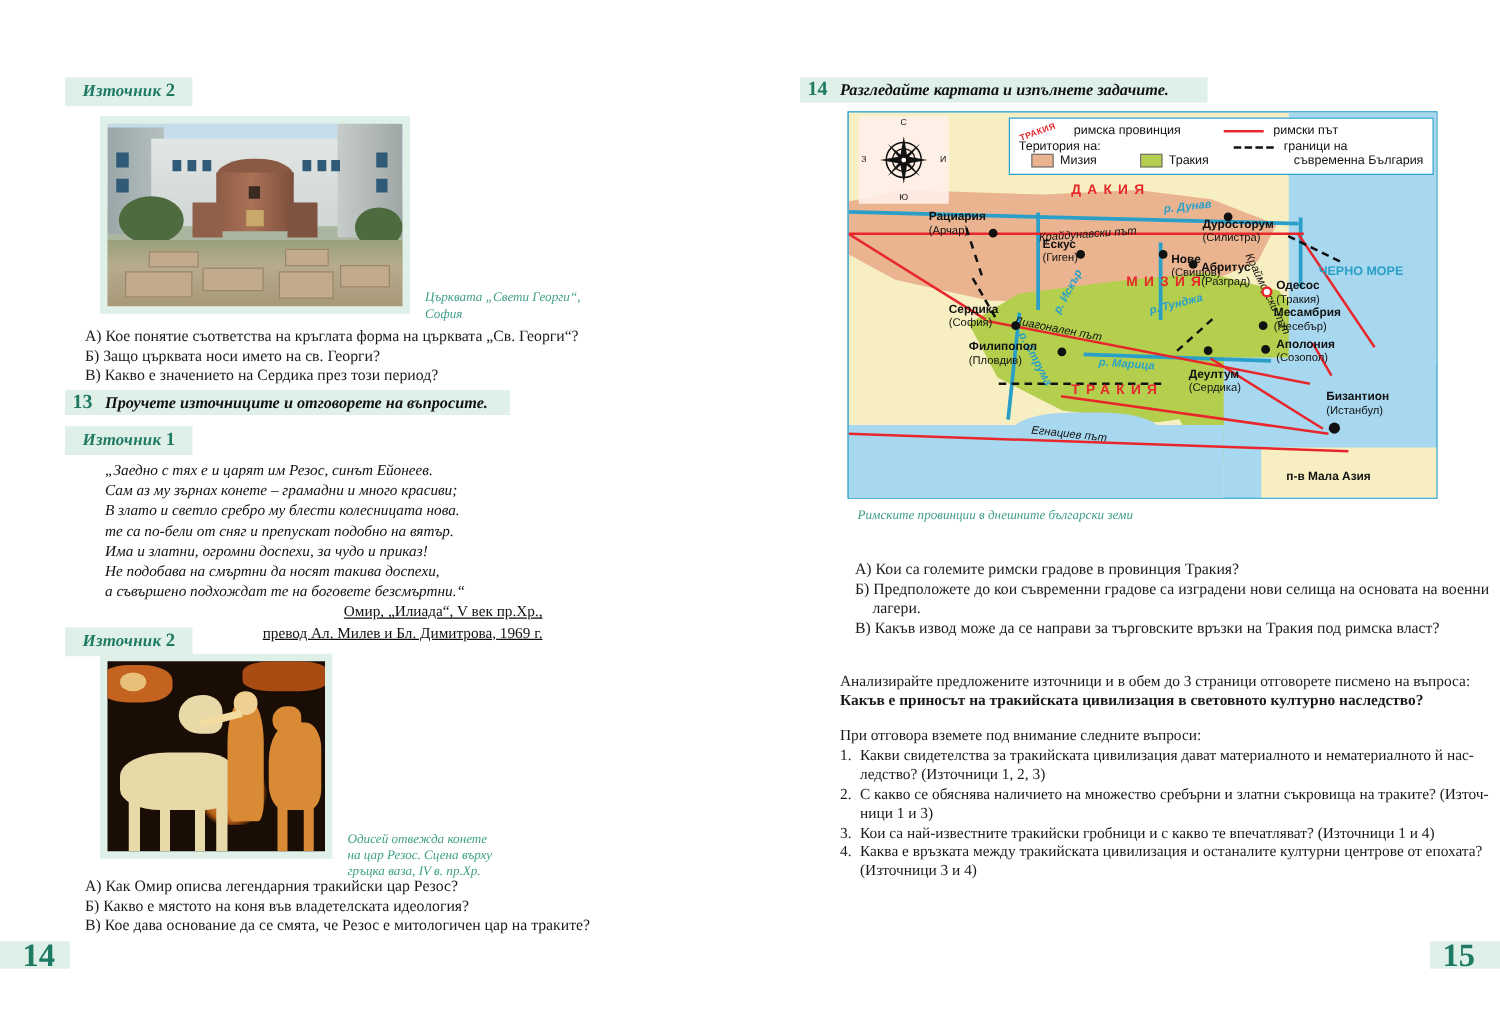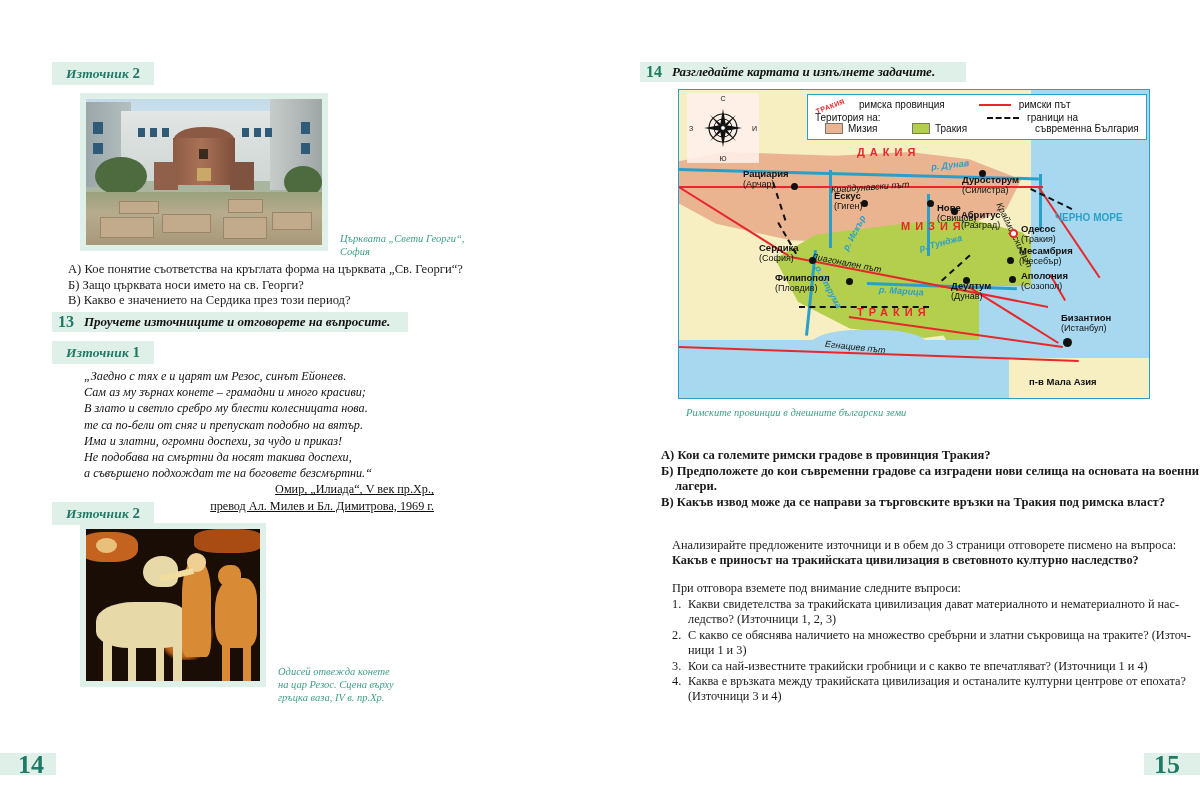--- a/index.html
+++ b/index.html
@@ -300,20 +300,25 @@
       <div class="v-fig" style="left:42%; top:28%; width:20%; height:4%; transform:rotate(-14deg); background:#f3dca0;"></div>
     </div>
   </div>
 
   <div class="caption" style="left:278px; top:665px;">
     <div>Одисей отвежда конете</div>
     <div>на цар Резос. Сцена върху</div>
     <div>гръцка ваза, IV в. пр.Хр.</div>
   </div>
 
+  <div class="qlist" style="left:68px; top:702px;">
+    <div>А) Как Омир описва легендарния тракийски цар Резос?</div>
+    <div>Б) Какво е мястото на коня във владетелската идеология?</div>
+    <div>В) Кое дава основание да се смята, че Резос е митологичен цар на траките?</div>
+  </div>
 
   <div class="pgnum" style="left:0px; top:753px;">
     <span style="left:18px; top:-3px;">14</span>
   </div>
 
   <div class="task-head" style="left:640px; top:62px; width:320px;">
     <span class="tnum">14</span>
     <span class="ttxt">Разгледайте картата и изпълнете задачите.</span>
   </div>
 
@@ -418,23 +423,23 @@
       <span class="mod">(Созопол)</span>
     </div>
     <div class="m-city" style="left:80px; top:152px;">
       <span>Сердика</span>
       <span class="mod">(София)</span>
     </div>
     <div class="m-city" style="left:96px; top:182px;">
       <span>Филипопол</span>
       <span class="mod">(Пловдив)</span>
     </div>
-    <div class="m-city" style="left:272px; top:190px;">
+    <div class="m-city" style="left:272px; top:204px;">
       <span>Деултум</span>
-      <span class="mod">(Дунав)</span>
+      <span class="mod">(Сердика)</span>
     </div>
     <div class="m-city" style="left:382px; top:222px;">
       <span>Бизантион</span>
       <span class="mod">(Истанбул)</span>
     </div>
 
     <div class="compass" style="left:8px; top:3px; width:72px; height:70px;">
       <div style="position:absolute; left:50%; top:2px; transform:translateX(-50%);">С</div>
       <div style="position:absolute; left:50%; bottom:1px; transform:translateX(-50%);">Ю</div>
       <div style="position:absolute; right:2px; top:50%; transform:translateY(-50%);">И</div>
@@ -473,21 +478,21 @@
         <span style="width:60px;">Тракия</span>
         <span style="margin-left:40px;">съвременна България</span>
       </div>
     </div>
   </div>
 
   <div class="caption" style="left:686px; top:406px;">
     <span>Римските провинции в днешните български земи</span>
   </div>
 
-  <div class="qlist" style="left:661px; top:448px;font-weight:bold;">
+  <div class="qlist" style="left:684px; top:448px;">
     <div>А) Кои са големите римски градове в провинция Тракия?</div>
     <div>Б) Предположете до кои съвременни градове са изградени нови селища на основата на военни</div>
     <div style="padding-left:14px;">   лагери.</div>
     <div>В) Какъв извод може да се направи за търговските връзки на Тракия под римска власт?</div>
   </div>
 
 
   <div class="body-text" style="left:672px; top:538px; width:480px;">
     <div>Анализирайте предложените източници и в обем до 3 страници отговорете писмено на въпроса:</div>
     <div class="b">Какъв е приносът на тракийската цивилизация в световното културно наследство?</div>

